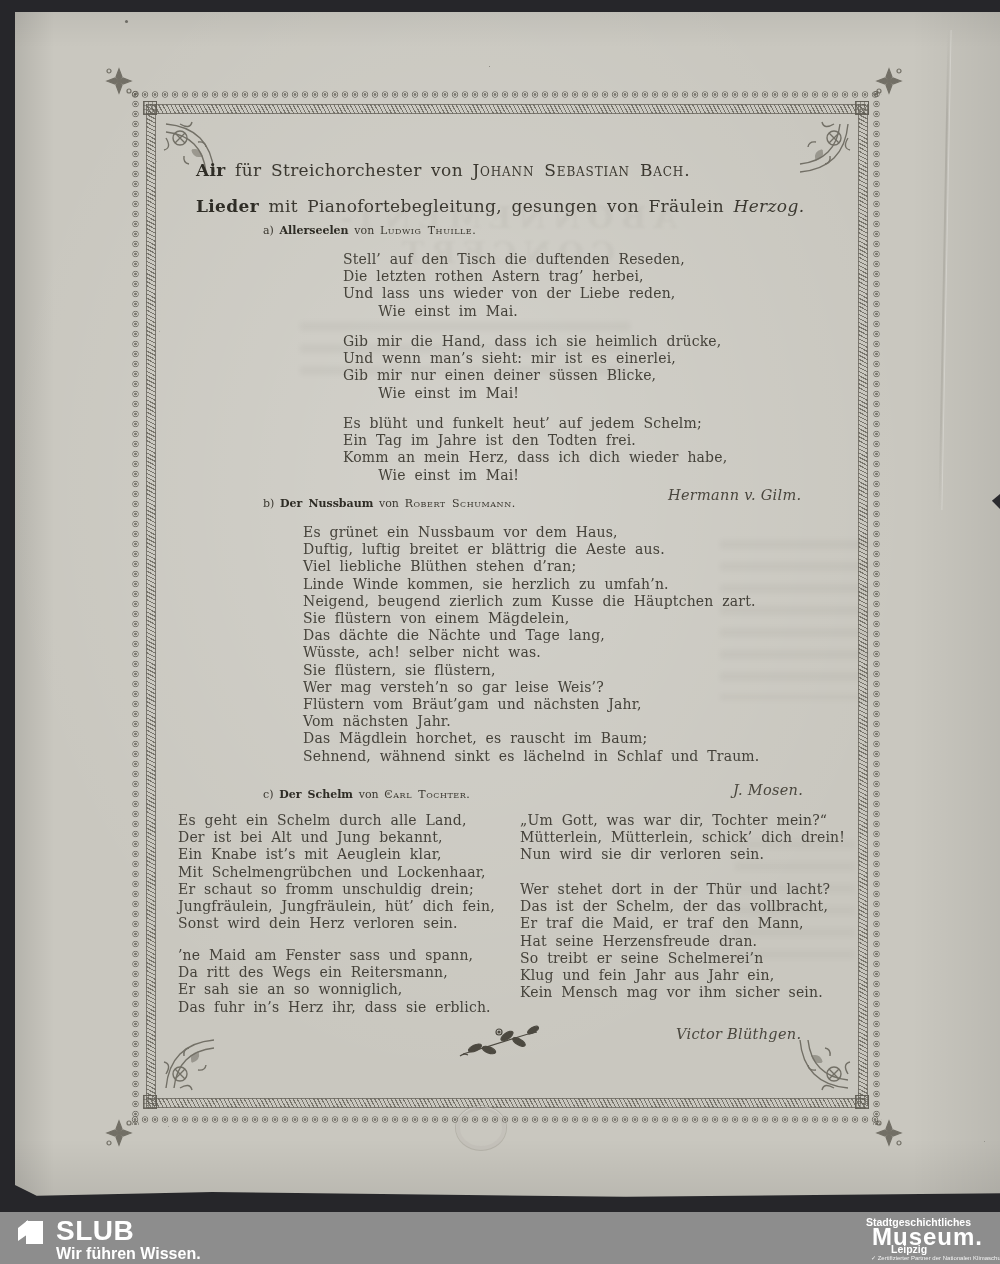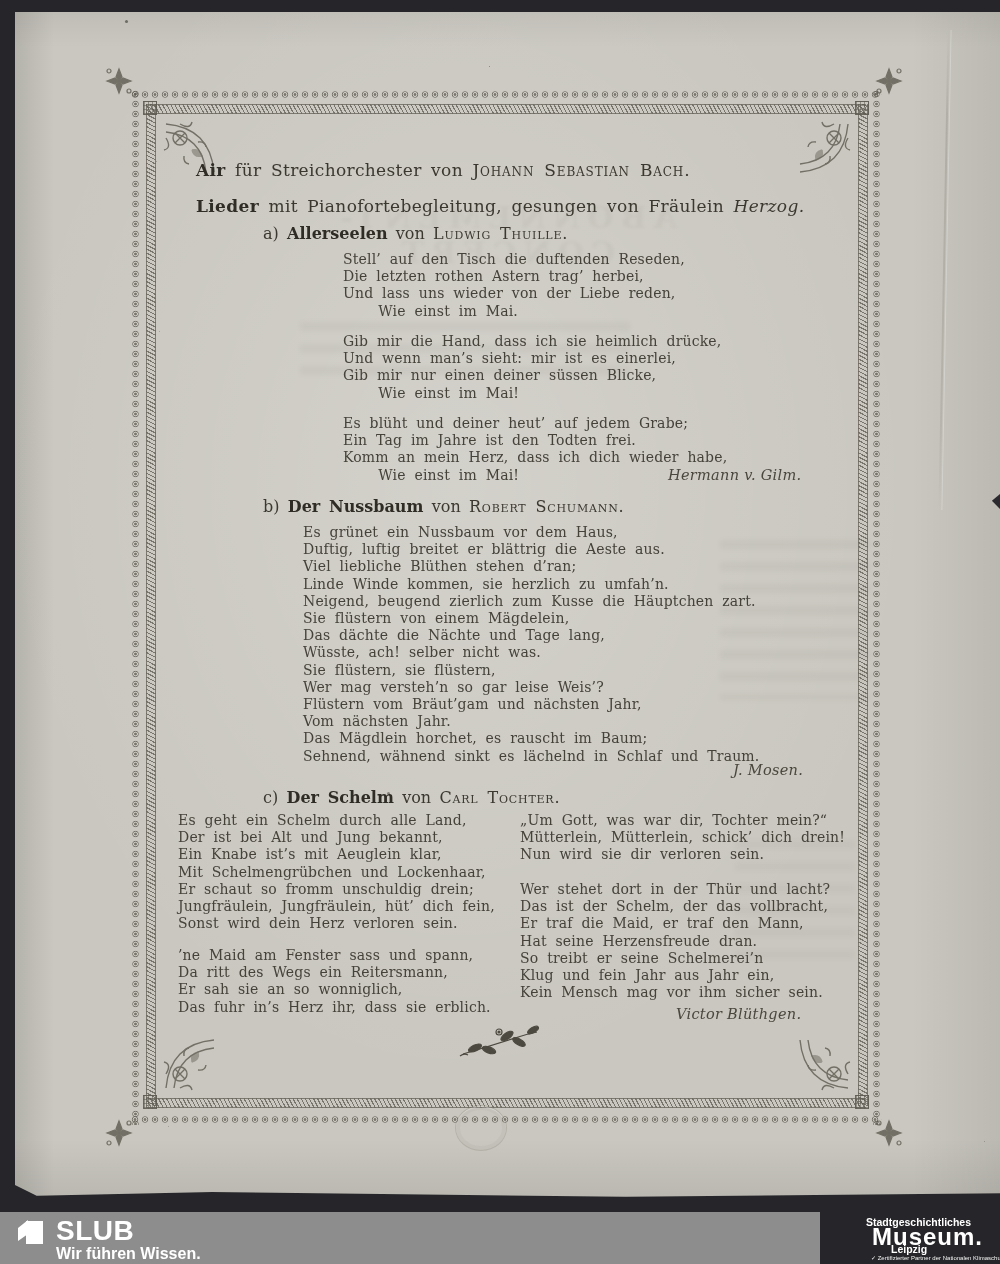--- a/index.html
+++ b/index.html
@@ -58,28 +58,28 @@
     background:repeating-linear-gradient(28deg, rgba(95,92,83,.9) 0 1.1px, transparent 1.1px 3.6px);}
   .csq{position:absolute;width:14px;height:14px;border:1.2px solid rgba(95,92,83,.9);box-sizing:border-box;
     background:
       repeating-linear-gradient(0deg, rgba(95,92,83,.55) 0 1px, transparent 1px 4px),
       repeating-linear-gradient(90deg, rgba(95,92,83,.55) 0 1px, transparent 1px 4px);}
   .orn{position:absolute;}
   .hline{position:absolute;font-size:17px;color:#3b3830;letter-spacing:.02em;word-spacing:.22em;white-space:pre;}
   .hline b{font-weight:bold;color:#2f2d26;}
   .sc{font-variant:small-caps;letter-spacing:.05em;}
   .it{font-style:italic;}
-  .item-h{position:absolute;font-size:16px;color:#3b3830;word-spacing:.2em;white-space:pre;}
+  .item-h{position:absolute;font-size:11px;color:#3b3830;word-spacing:.2em;white-space:pre;}
   .item-h .ttl{font-weight:bold;color:#2e2c25;}
   .stanza{position:absolute;font-size:14px;line-height:17.2px;color:#45423a;
     letter-spacing:.012em;word-spacing:.3em;}
   .stanza .line{white-space:pre;}
-  .attr{position:absolute;font-style:italic;font-size:14.5px;color:#4a473e;letter-spacing:.02em;}
+  .attr{position:absolute;font-style:italic;font-size:14.5px;color:#4a473e;letter-spacing:.02em;margin-top:20px;}
   
-  .footer{position:absolute;left:0;top:1212px;width:820px;height:52px;background:#8d8d8d;
+  .footer{position:absolute;left:0;top:1212px;width:1000px;height:52px;background:#8d8d8d;
     font-family:"Liberation Sans", sans-serif;color:#fff;}
   .slub-name{position:absolute;left:56px;top:3px;font-size:28px;font-weight:bold;letter-spacing:.5px;}
   .slub-tag{position:absolute;left:56px;top:33px;font-size:16px;font-weight:bold;}
   .mus-top{position:absolute;left:866px;top:4px;font-size:10.5px;font-weight:bold;}
   .mus-name{position:absolute;left:872px;top:11px;font-size:24px;font-weight:bold;letter-spacing:1px;}
   .mus-city{position:absolute;left:891px;top:31px;font-size:10.5px;font-weight:bold;}
   .mus-cert{position:absolute;left:871px;top:42px;font-size:6px;color:#f4f4f4;white-space:nowrap;}
 </style>
 </head>
 <body>
@@ -205,21 +205,21 @@
     <div class="line">Und lass uns wieder von der Liebe reden,</div>
     <div class="line">    Wie einst im Mai.</div>
   </div>
 <div class="stanza" style="left:343px;top:333px">
     <div class="line">Gib mir die Hand, dass ich sie heimlich drücke,</div>
     <div class="line">Und wenn man’s sieht: mir ist es einerlei,</div>
     <div class="line">Gib mir nur einen deiner süssen Blicke,</div>
     <div class="line">    Wie einst im Mai!</div>
   </div>
 <div class="stanza" style="left:343px;top:415px">
-    <div class="line">Es blüht und deiner heut’ auf jedem Grabe;</div>
+    <div class="line">Es blüht und funkelt heut’ auf jedem Schelm;</div>
     <div class="line">Ein Tag im Jahre ist den Todten frei.</div>
     <div class="line">Komm an mein Herz, dass ich dich wieder habe,</div>
     <div class="line">    Wie einst im Mai!</div>
   </div>
 <div class="attr" style="left:668px;top:467px">Hermann v. Gilm.</div>
 
 <div class="stanza" style="left:303px;top:524px">
     <div class="line">Es grünet ein Nussbaum vor dem Haus,</div>
     <div class="line">Duftig, luftig breitet er blättrig die Aeste aus.</div>
     <div class="line">Viel liebliche Blüthen stehen d’ran;</div>

